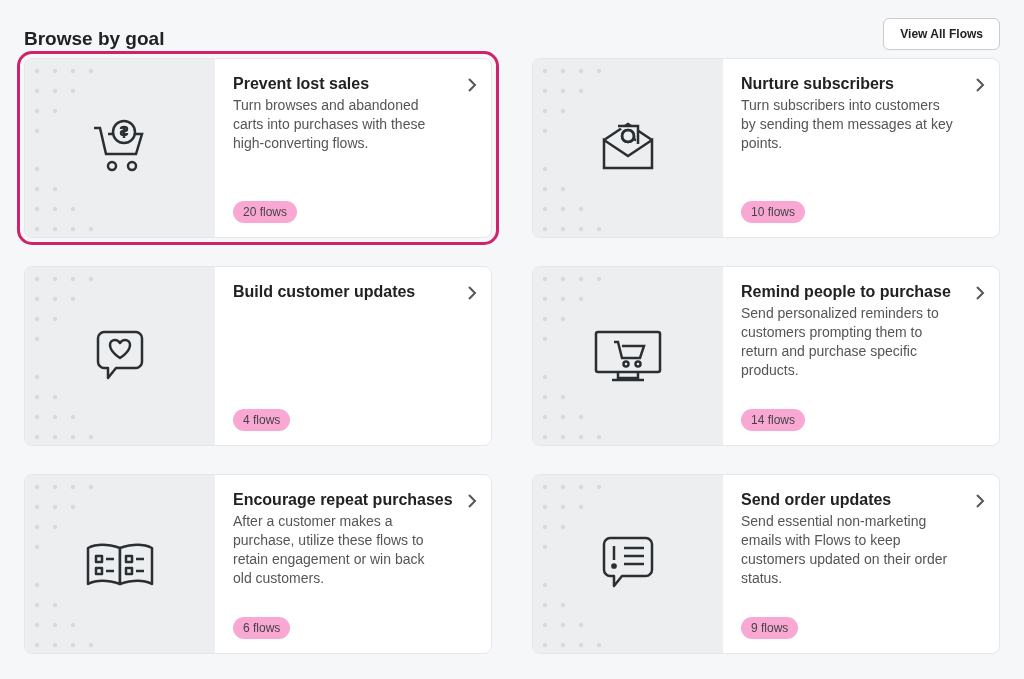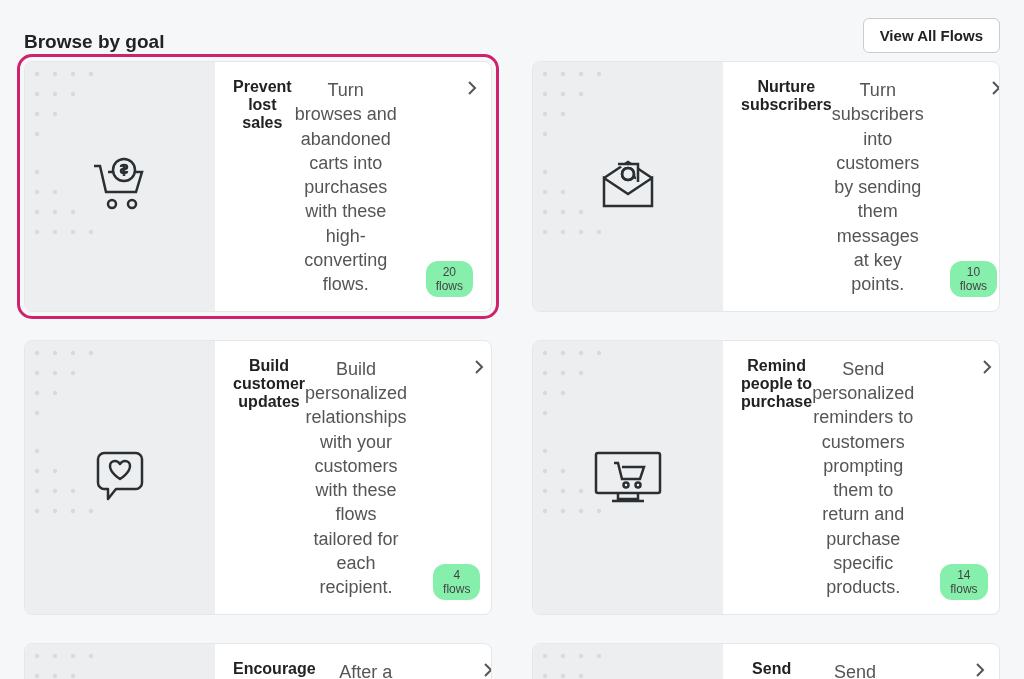--- a/index.html
+++ b/index.html
@@ -18,21 +18,21 @@
   .title {
     font-size: 19px;
     font-weight: 700;
     color: #222;
   }
   .view-all {
     background: #fff;
     border: 1px solid #c9ccd0;
     border-radius: 6px;
     padding: 8px 16px;
-    font-size: 15px;
+    font-size: 12px;
     font-weight: 600;
     color: #222;
     cursor: pointer;
   }
   .grid {
     display: grid;
     grid-template-columns: 1fr 1fr;
     gap: 28px 40px;
   }
   .card {
@@ -60,45 +60,45 @@
   }
   .dot-pattern {
     position: absolute;
     inset: 0;
     pointer-events: none;
   }
   .content-side {
     flex: 1;
     padding: 16px 18px 14px 18px;
     display: flex;
+    flex-direction: column;
     position: relative;
-    text-align: center;
   }
   .card-title {
     font-size: 16px;
     font-weight: 700;
     color: #222;
     margin-bottom: 3px;
   }
   .card-desc {
-    font-size: 18px;
+    font-size: 14px;
     color: #555;
     line-height: 1.35;
     padding-right: 26px;
   }
   .chevron {
     position: absolute;
     top: 18px;
     right: 14px;
     color: #555;
   }
   .badge {
     margin-top: auto;
     align-self: flex-start;
-    background: #86efac;
+    background: #f9a8d4;
     color: #444;
     font-size: 12px;
     padding: 4px 10px;
     border-radius: 12px;
   }
   svg.icon-main { width: 64px; height: 64px; }
   svg.icon-wide { width: 76px; height: 56px; }
 </style>
 </head>
 <body>
@@ -224,21 +224,20 @@
             <circle cx="66" cy="170" r="2.2"></circle>
         </g>
       </svg>
       <svg class="icon-main" viewBox="0 0 64 64" fill="none" stroke="#2a2f33" stroke-width="2.5" stroke-linejoin="round">
         <path d="M10 14c0-3 3-6 6-6h32c3 0 6 3 6 6v24c0 3-3 6-6 6H28l-8 10v-10h-4c-3 0-6-3-6-6V14z" fill="#eceeef"></path>
         <path d="M32 34s-10-6-10-13c0-3 2-5 5-5 3 0 5 3 5 3s2-3 5-3c3 0 5 2 5 5 0 7-10 13-10 13z"></path>
       </svg>
     </div>
     <div class="content-side">
       <div class="card-title">Build customer updates</div>
-      <div class="card-desc">Build personalized relationships with your customers with these flows tailored for each recipient.</div>
       <svg class="chevron" width="10" height="16" viewBox="0 0 10 16" fill="none" stroke="#555" stroke-width="2">
           <path d="M2 2l6 6-6 6"></path>
         </svg>
       <div class="badge">4 flows</div>
     </div>
   </div>
 
   <div class="card">
     <div class="icon-side">
       <svg class="dot-pattern" viewBox="0 0 190 180">

